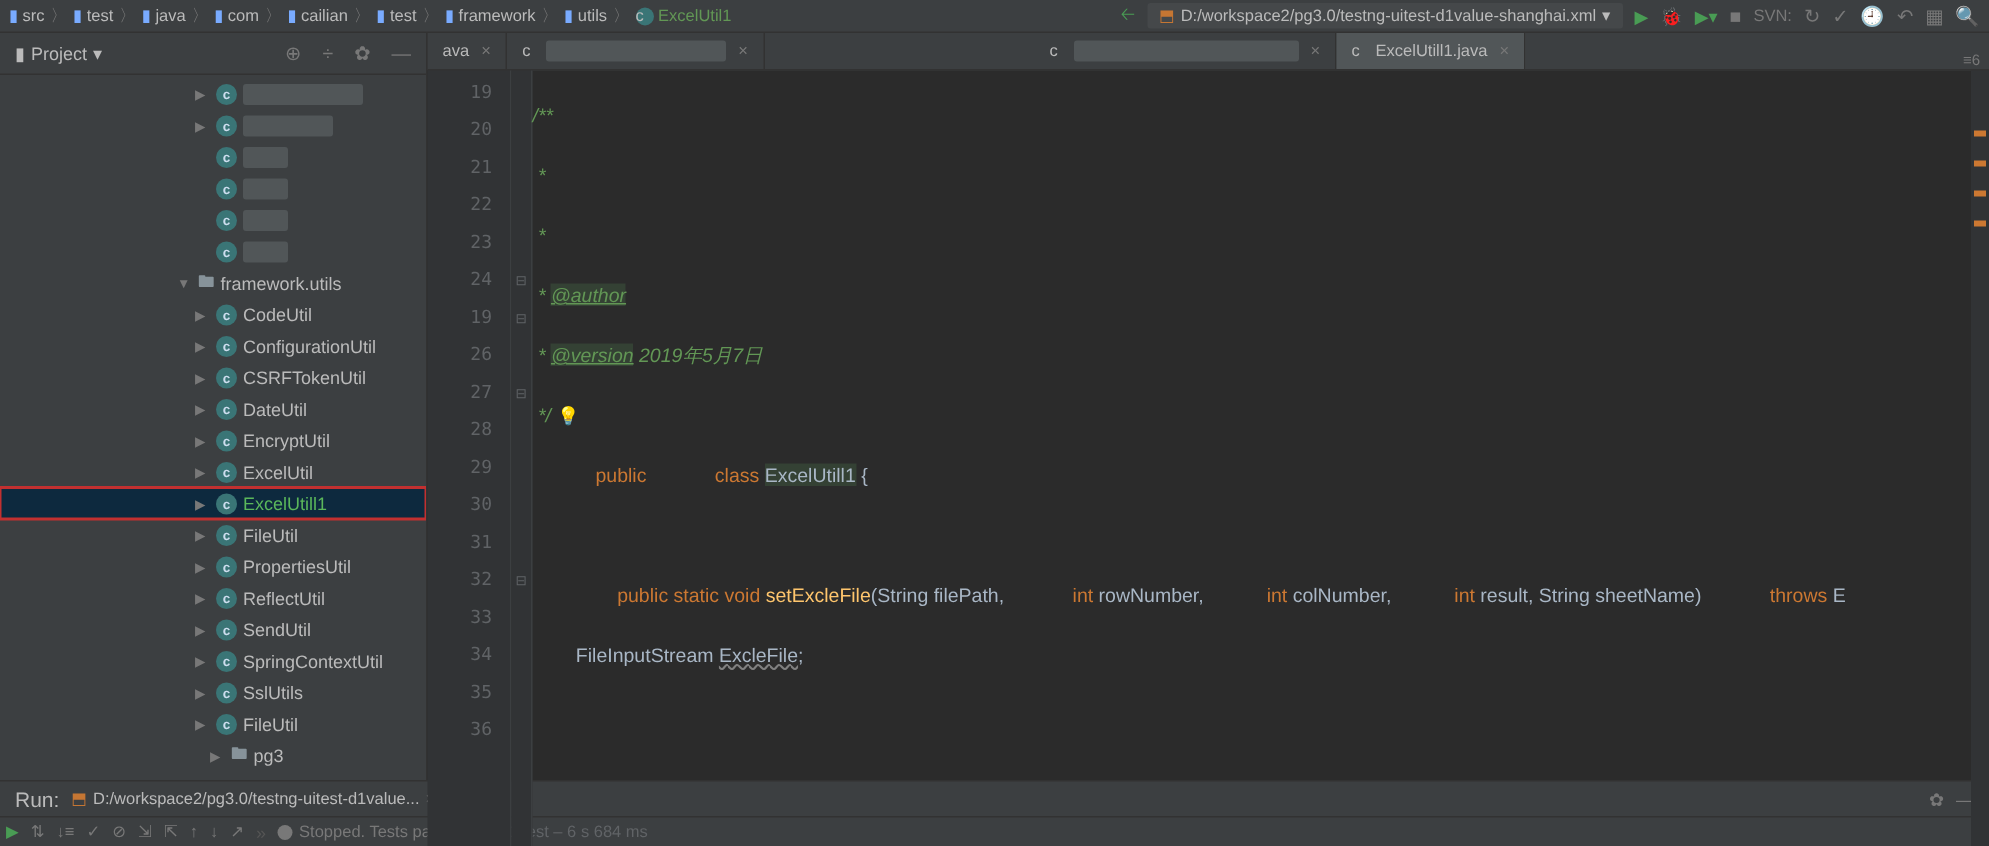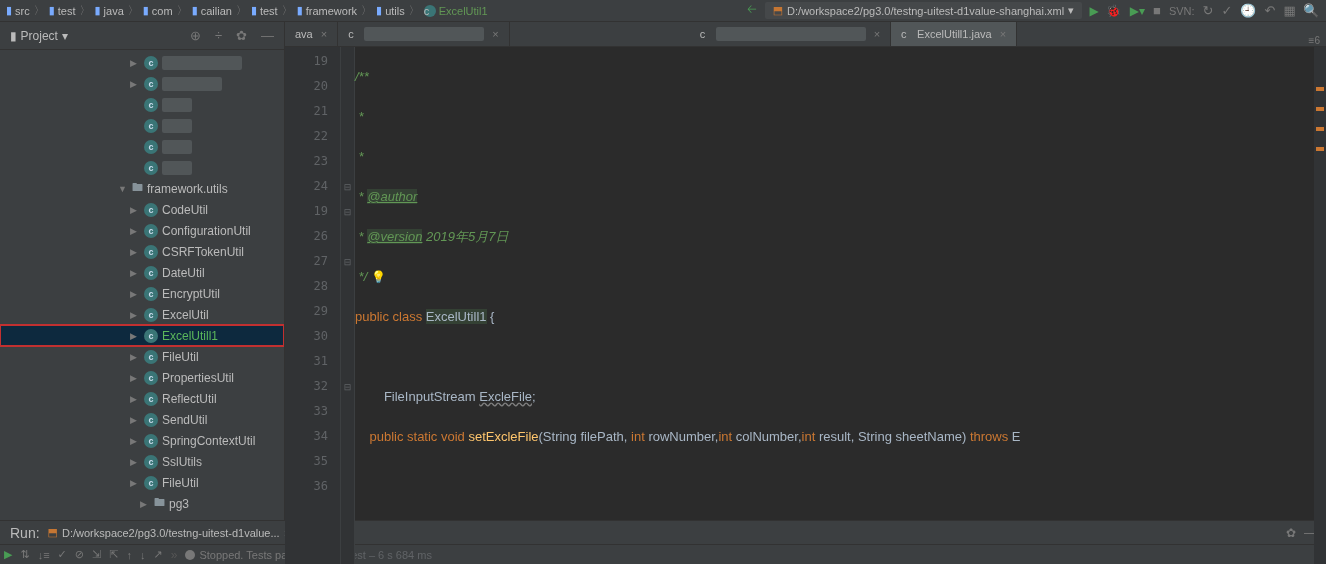--- a/index.html
+++ b/index.html
@@ -41,21 +41,21 @@
 
 .code-area { flex: 1; display: flex; position: relative; }
 .gutter { width: 56px; background: #313335; padding-top: 2px; border-right: 1px solid #3c3f41; }
 .ln { height: 25px; line-height: 25px; text-align: right; padding-right: 12px; color: #606366; font-family: "Consolas", monospace; font-size: 12px; }
 .fold-col { width: 14px; background: #313335; padding-top: 2px; border-right: 1px solid #3c3f41; }
 .fold { height: 25px; display: flex; align-items: center; justify-content: center; color: #606366; font-size: 9px; cursor: pointer; }
 .code { flex: 1; font-family: "Consolas", monospace; font-size: 13px; padding-top: 2px; white-space: pre; position: relative; }
 .code-line { height: 25px; line-height: 25px; }
 .cm-comment { color: #629755; font-style: italic; }
 .cm-tag { color: #629755; text-decoration: underline; background: #344134; font-style: italic; }
-.cm-kw { color: #cc7832; }
+.cm-kw { color: #cc7832; margin-left: 42px; }
 .cm-cls { color: #a9b7c6; }
 .cm-cls-hl { background: #344134; }
 .cm-str { color: #6897bb; }
 .cm-static { color: #9876aa; font-style: italic; }
 .cm-wave { text-decoration: underline wavy #808080; }
 .cm-method { color: #ffc66d; }
 .bulb { color: #ffc66d; font-size: 12px; margin-left: 4px; }
 .err-strip { position: absolute; right: 0; top: 0; width: 12px; height: 100%; background: #313335; }
 .err-mark { position: absolute; right: 2px; width: 8px; height: 4px; background: #cc7832; }
 
@@ -336,22 +336,22 @@
       </div>
       <div class="code">
 <div class="code-line"><span class="cm-comment">/**</span></div>
 <div class="code-line"><span class="cm-comment"> *</span></div>
 <div class="code-line"><span class="cm-comment"> *</span></div>
 <div class="code-line"><span class="cm-comment"> * </span><span class="cm-tag">@author</span></div>
 <div class="code-line"><span class="cm-comment"> * </span><span class="cm-tag">@version</span><span class="cm-comment"> 2019年5月7日</span></div>
 <div class="code-line"><span class="cm-comment"> */</span><span class="bulb">💡</span></div>
 <div class="code-line"><span class="cm-kw">public </span><span class="cm-kw">class </span><span class="cm-cls cm-cls-hl">ExcelUtill1</span><span> {</span></div>
 <div class="code-line"></div>
+<div class="code-line">    <span class="cm-kw">public static void </span><span class="cm-method">setExcleFile</span>(String filePath, <span class="cm-kw">int </span>rowNumber,<span class="cm-kw">int </span>colNumber,<span class="cm-kw">int </span>result, String sheetName) <span class="cm-kw">throws</span> E</div>
 <div class="code-line"><span>        FileInputStream </span><span class="cm-wave">ExcleFile</span><span>;</span></div>
-<div class="code-line">    <span class="cm-kw">public static void </span><span class="cm-method">setExcleFile</span>(String filePath, <span class="cm-kw">int </span>rowNumber,<span class="cm-kw">int </span>colNumber,<span class="cm-kw">int </span>result, String sheetName) <span class="cm-kw">throws</span> E</div>
 <div class="code-line"></div>
 <div class="code-line"></div>
 
 
 
 
 
       </div>
       <div class="err-strip">
         <div class="err-mark" style="top:40px"></div>

